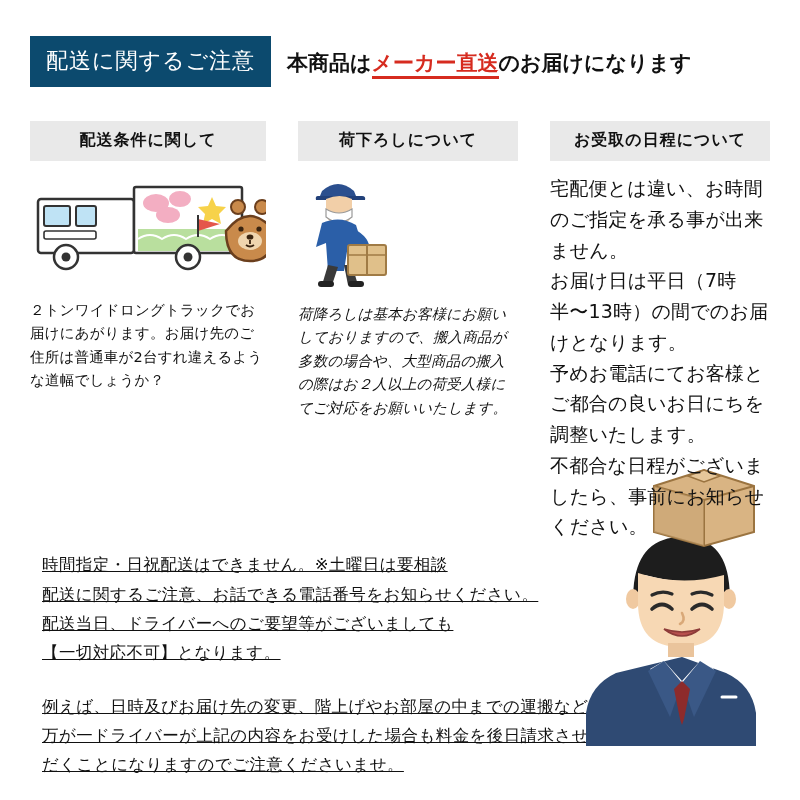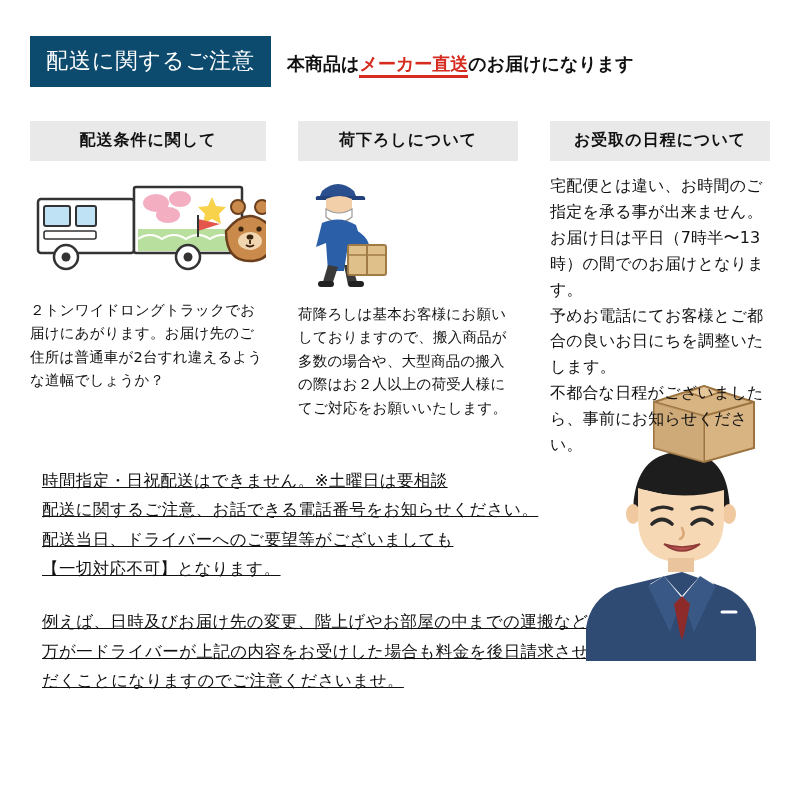--- a/index.html
+++ b/index.html
@@ -31,21 +31,21 @@
     background: #0c4a6e;
     color: #ffffff;
     font-size: 22px;
     letter-spacing: 1px;
     padding: 14px 16px 15px 16px;
     white-space: nowrap;
     line-height: 1;
   }
   .header-title {
     margin-left: 16px;
-    font-size: 18px;
+    font-size: 21px;
     font-weight: bold;
     white-space: nowrap;
     line-height: 1;
     padding-top: 4px;
   }
   .header-title .hl {
     color: #d62b1f;
     border-bottom: 3px solid #d62b1f;
     padding-bottom: 1px;
   }
@@ -75,23 +75,24 @@
     position: relative;
   }
   .col-body {
     font-size: 14.5px;
     line-height: 1.62;
     letter-spacing: 0.2px;
     margin-top: 14px;
     color: #111111;
   }
   .col-body.tight {
+    font-style: italic;
   }
   .col3-body {
-    font-size: 16px;
+    font-size: 19px;
     line-height: 1.62;
     letter-spacing: 0.2px;
     margin-top: 12px;
     color: #111111;
     position: relative;
     z-index: 2;
   }
 
   
   .bottom {

